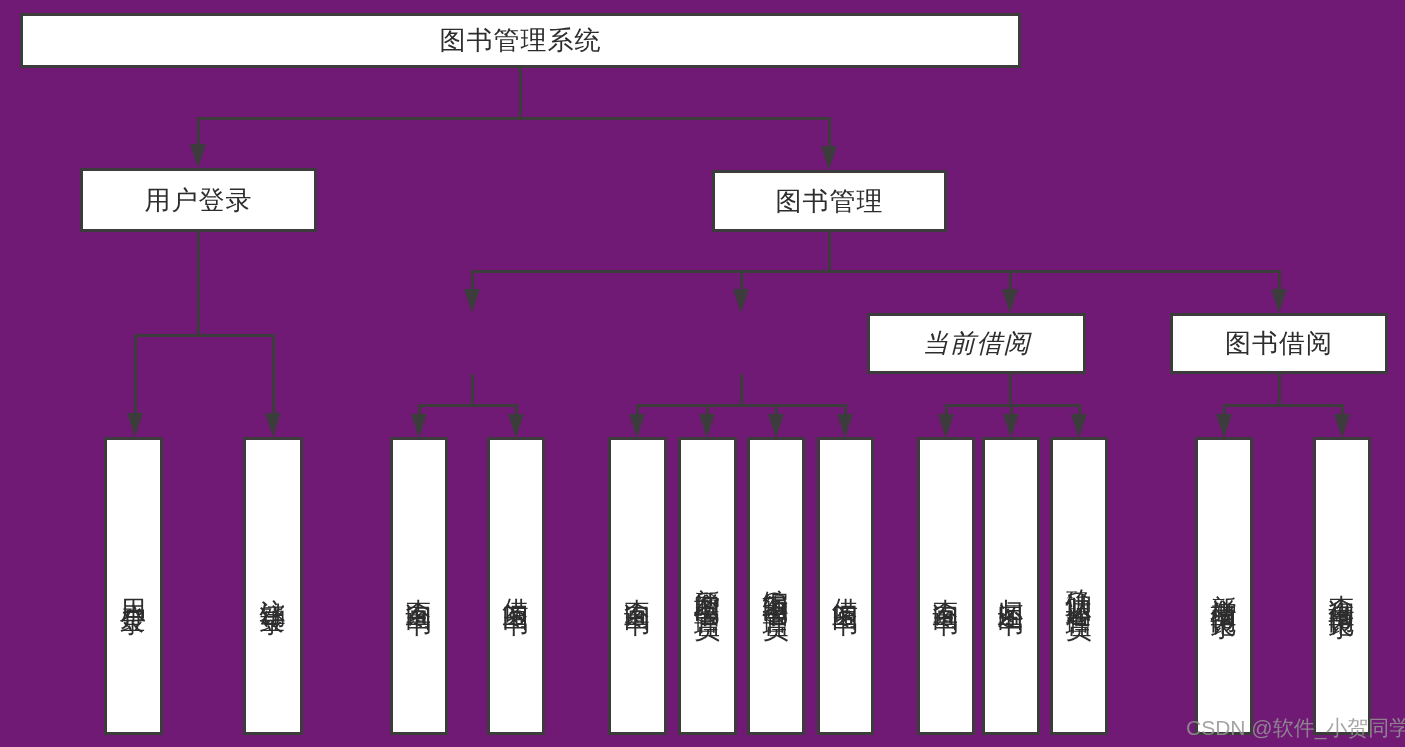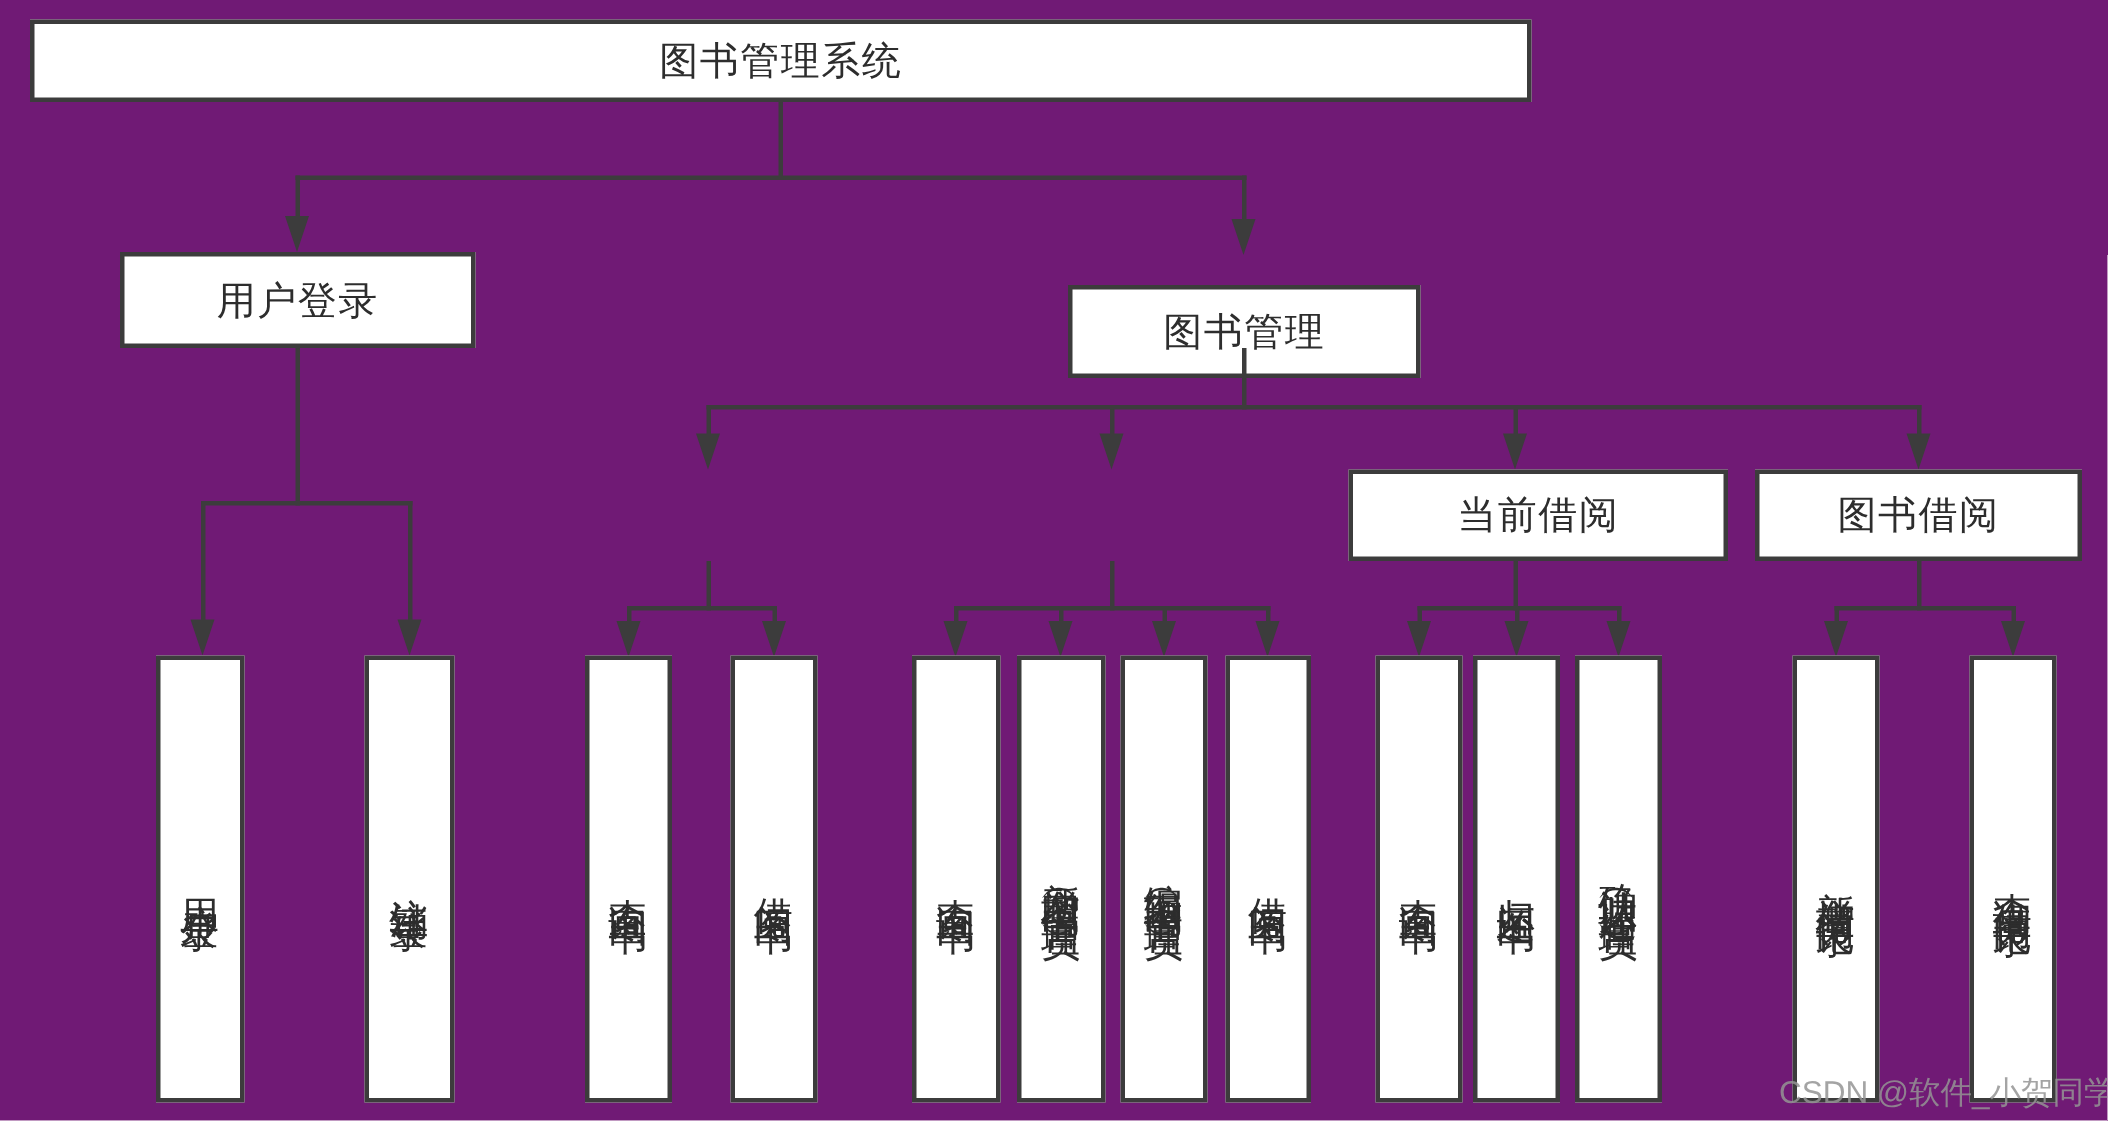--- a/index.html
+++ b/index.html
@@ -37,41 +37,41 @@
   <div class="box hbox" style="left:20px; top:13px; width:1001px; height:55px;">图书管理系统</div>
 
   <div class="v-line" style="left:519px; top:68px;  height:50px;"></div>
   <div class="h-line" style="left:197px; top:117px; width:634px;"></div>
   <div class="v-line" style="left:197px; top:117px; height:28px;"></div>
   <div class="arrow" style="left:190px; top:144px;"></div>
   <div class="v-line" style="left:828px; top:117px; height:30px;"></div>
   <div class="arrow" style="left:821px; top:146px;"></div>
 
   <div class="box hbox" style="left:80px;  top:168px; width:237px; height:64px;">用户登录</div>
-  <div class="box hbox" style="left:712px; top:170px; width:235px; height:62px;margin-top:20px;">图书管理</div>
+  <div class="box hbox" style="left:712px; top:170px; width:235px; height:62px;">图书管理</div>
 
   <div class="v-line" style="left:197px; top:232px; height:105px;"></div>
   <div class="h-line" style="left:134px; top:334px; width:141px;"></div>
   <div class="v-line" style="left:134px; top:334px; height:80px;"></div>
   <div class="arrow" style="left:127px; top:413px;"></div>
   <div class="v-line" style="left:272px; top:334px; height:80px;"></div>
   <div class="arrow" style="left:265px; top:413px;"></div>
 
   <div class="v-line" style="left:828px;  top:232px; height:41px;"></div>
   <div class="h-line" style="left:471px;  top:270px; width:810px;"></div>
   <div class="v-line" style="left:471px;  top:270px; height:20px;"></div>
   <div class="arrow" style="left:464px;  top:289px;"></div>
   <div class="v-line" style="left:740px;  top:270px; height:20px;"></div>
   <div class="arrow" style="left:733px;  top:289px;"></div>
   <div class="v-line" style="left:1009px; top:270px; height:20px;"></div>
   <div class="arrow" style="left:1002px; top:289px;"></div>
   <div class="v-line" style="left:1278px; top:270px; height:20px;"></div>
   <div class="arrow" style="left:1271px; top:289px;"></div>
 
-  <div class="box hbox" style="left:899px;  top:313px; width:253px; height:61px;">当前借阅</div>
+  <div class="box hbox" style="left:867px;  top:313px; width:219px; height:61px;font-style:italic;">当前借阅</div>
   <div class="box hbox" style="left:1170px; top:313px; width:218px; height:61px;">图书借阅</div>
 
   <div class="v-line" style="left:471px; top:374px; height:33px;"></div>
   <div class="h-line" style="left:418px; top:404px; width:100px;"></div>
   <div class="v-line" style="left:418px; top:404px; height:11px;"></div>
   <div class="arrow" style="left:411px; top:414px;"></div>
   <div class="v-line" style="left:515px; top:404px; height:11px;"></div>
   <div class="arrow" style="left:508px; top:414px;"></div>
 
   <div class="v-line" style="left:740px; top:374px; height:33px;"></div>

